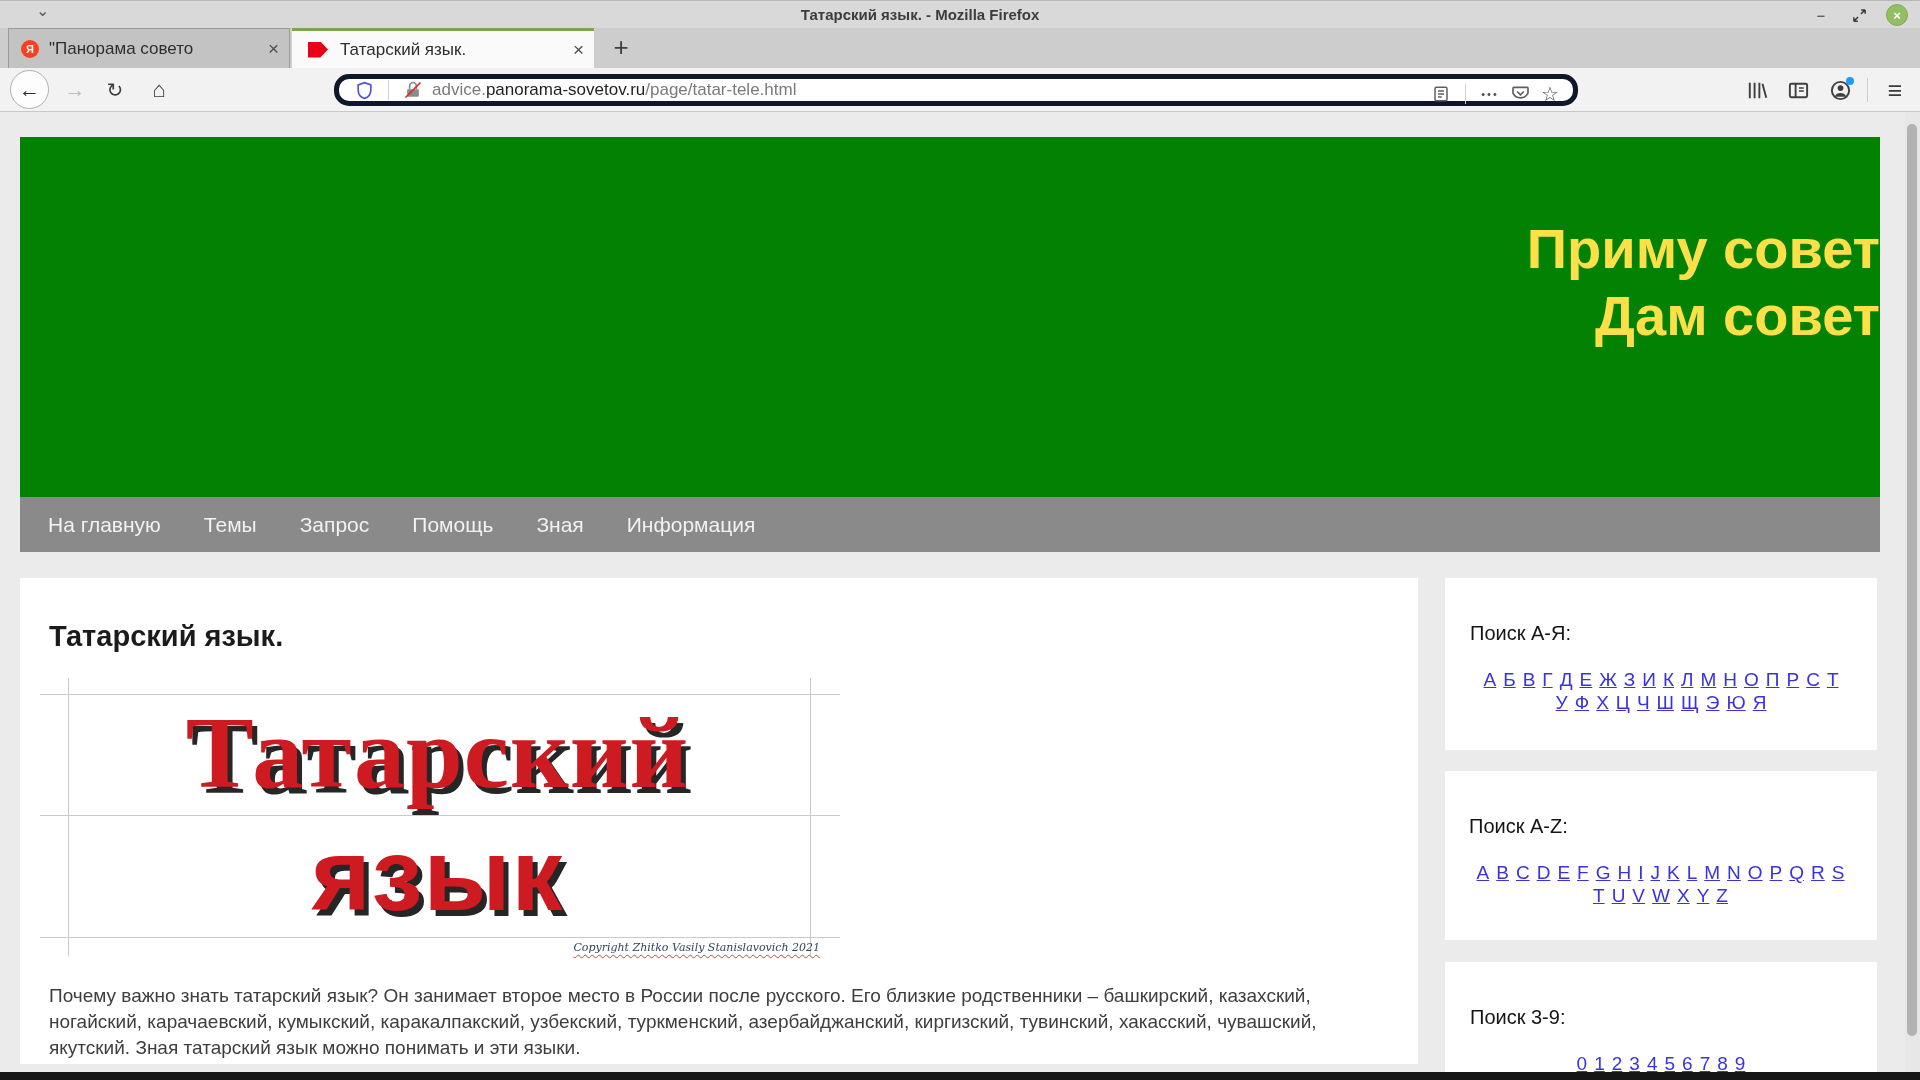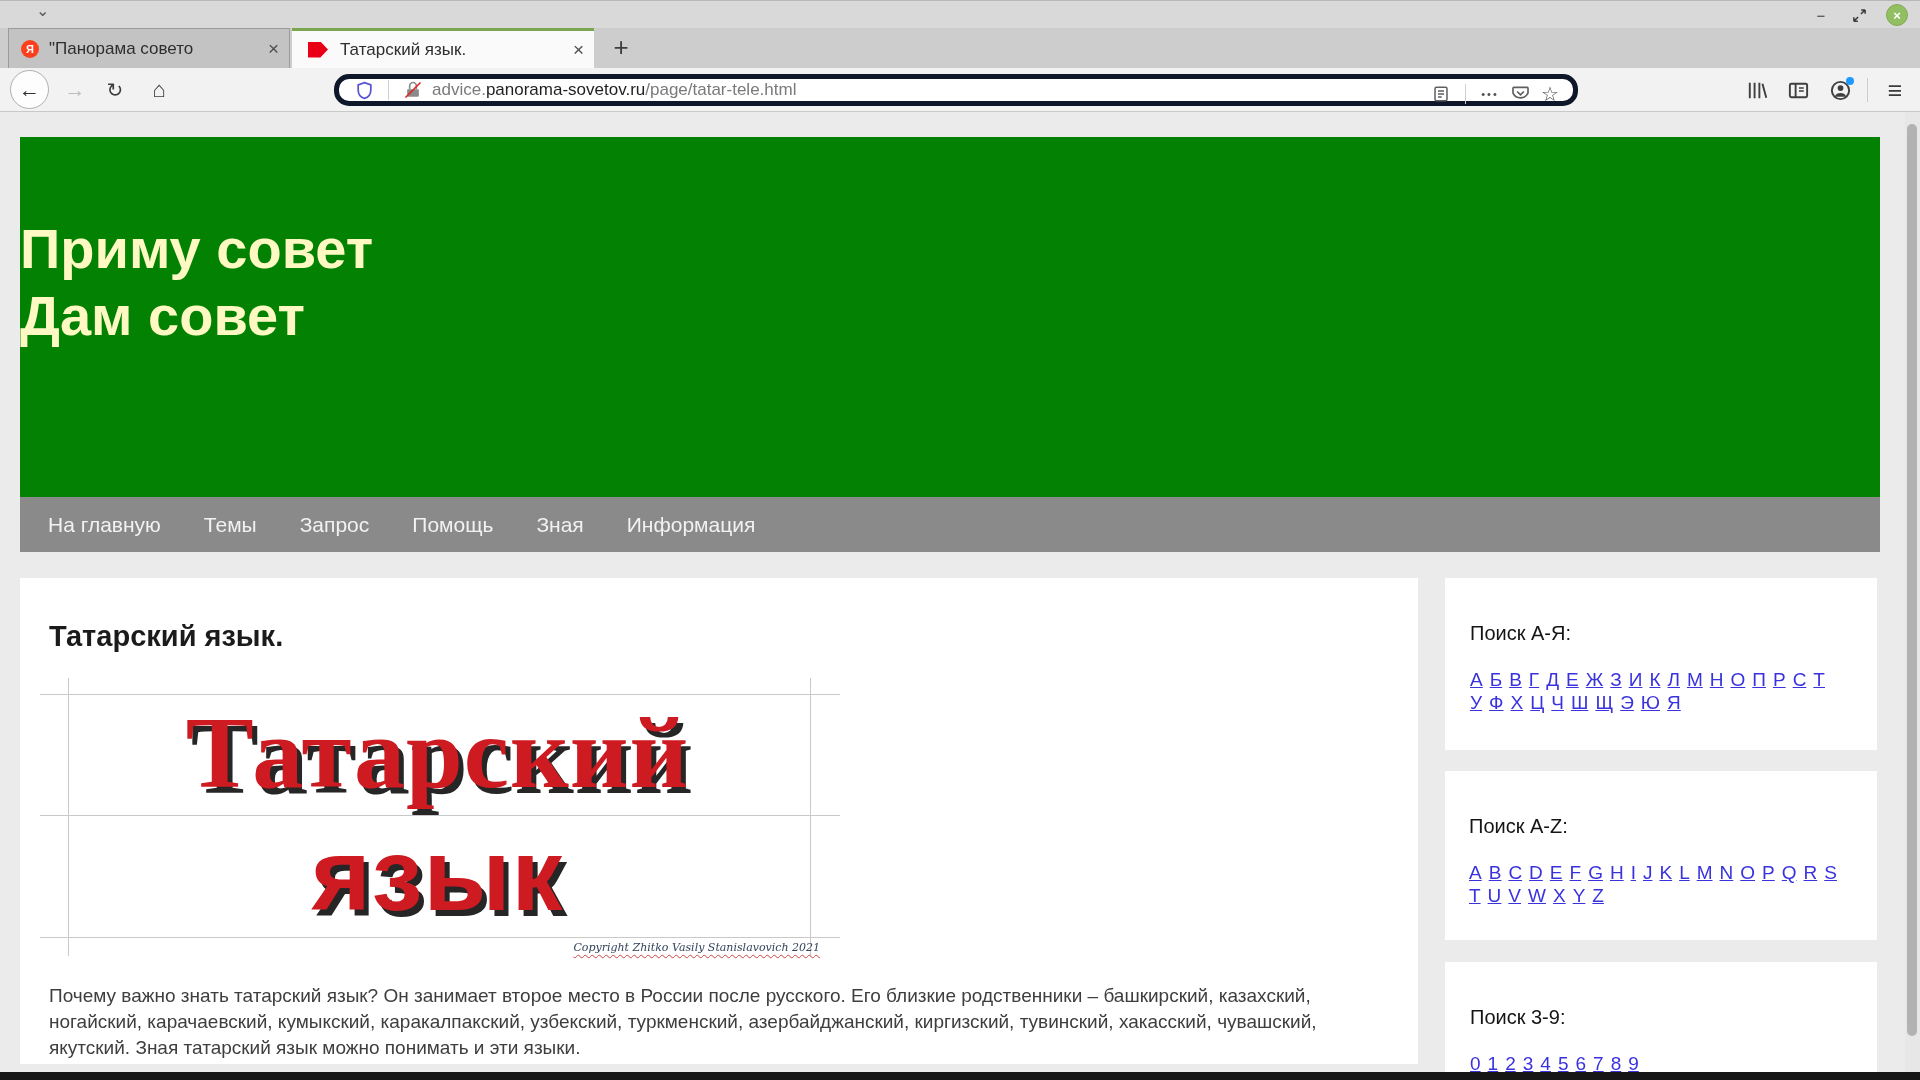--- a/index.html
+++ b/index.html
@@ -64,21 +64,21 @@
   .tb-sep { width:1px; height:24px; background:#cccccc; }
   .burger { font-size:25px; color:#3a3a3a; }
   .notif-dot { position:absolute; right:1px; top:2px; width:8px; height:8px;
                border-radius:50%; background:#1f9bff; }
 
   
   .viewport { position:absolute; left:0; top:112px; width:1920px; height:968px;
               background:#ebebeb; overflow:hidden; }
 
   .site-header { position:absolute; left:20px; top:25px; width:1860px; height:360px;
-                 background:#028102; color:#fef9c3; text-align:left; padding-top:78px; }
+                 background:#028102; color:#fde047; text-align:right; padding-top:78px; }
   .site-header div { font-size:56px; font-weight:bold; line-height:67px; }
 
   .menubar { position:absolute; left:20px; top:385px; width:1860px; height:55px;
              background:#8a8a8a; display:flex; align-items:center; padding-left:28px; gap:43px; }
   .menu-item { font-size:21px; color:#f2f2f2; white-space:nowrap; }
 
   .main-card { position:absolute; left:20px; top:466px; width:1398px; height:486px;
                background:#ffffff; padding:36px 49px 0 29px; }
   .article-title { font-size:29px; font-weight:bold; color:#1b1b1b; margin-top:6px; }
 
@@ -96,33 +96,34 @@
                     text-underline-offset:3px; }
   .article-text { margin-top:27px; font-size:19px; line-height:26px; color:#3e3e3e; max-width:1330px; }
 
   .side-card { position:absolute; left:1445px; width:432px; background:#ffffff;
                padding:44px 18px 0 25px; }
   .side-card-1 { top:466px; height:172px; }
   .side-card-2 { top:659px; height:169px;padding-left:24px; }
   .side-card-3 { top:850px; height:230px; }
   .side-heading { font-size:20px; font-weight:normal; color:#151515; }
   .links { margin-top:24px; }
-  .link-row { height:23px; white-space:nowrap; }
+  .link-row { height:23px; white-space:nowrap;text-align:center; }
   .letter-link { font-size:19px; color:#3a33dd; text-decoration:underline; margin-right:7px; }
 
   .scrollbar { position:absolute; right:0; top:0; width:15px; height:968px; background:#e7e7e7; }
   .scroll-thumb { position:absolute; left:2px; top:12px; width:10px; height:912px;
                   background:#b2b2b2; border-radius:5px; }
   .bottom-strip { position:absolute; left:0; top:960px; width:1920px; height:8px; background:#161616; }
 </style>
 </head>
 <body>
 
 <div class="titlebar">
   <span class="win-chevron">⌄</span>
+  <div class="window-title">Татарский язык. - Mozilla Firefox</div>
   <div class="win-controls">
     <div class="win-btn">−</div>
     <div class="win-btn">
       <svg width="15" height="15" viewBox="0 0 16 16">
         <path d="M9.5 6.5 L14 2 M14 2 h-4.2 M14 2 v4.2 M6.5 9.5 L2 14 M2 14 h4.2 M2 14 v-4.2" fill="none" stroke="#3c3c3c" stroke-width="1.6"></path>
       </svg>
     </div>
     <div class="win-btn win-close">×</div>
   </div>
 </div>

